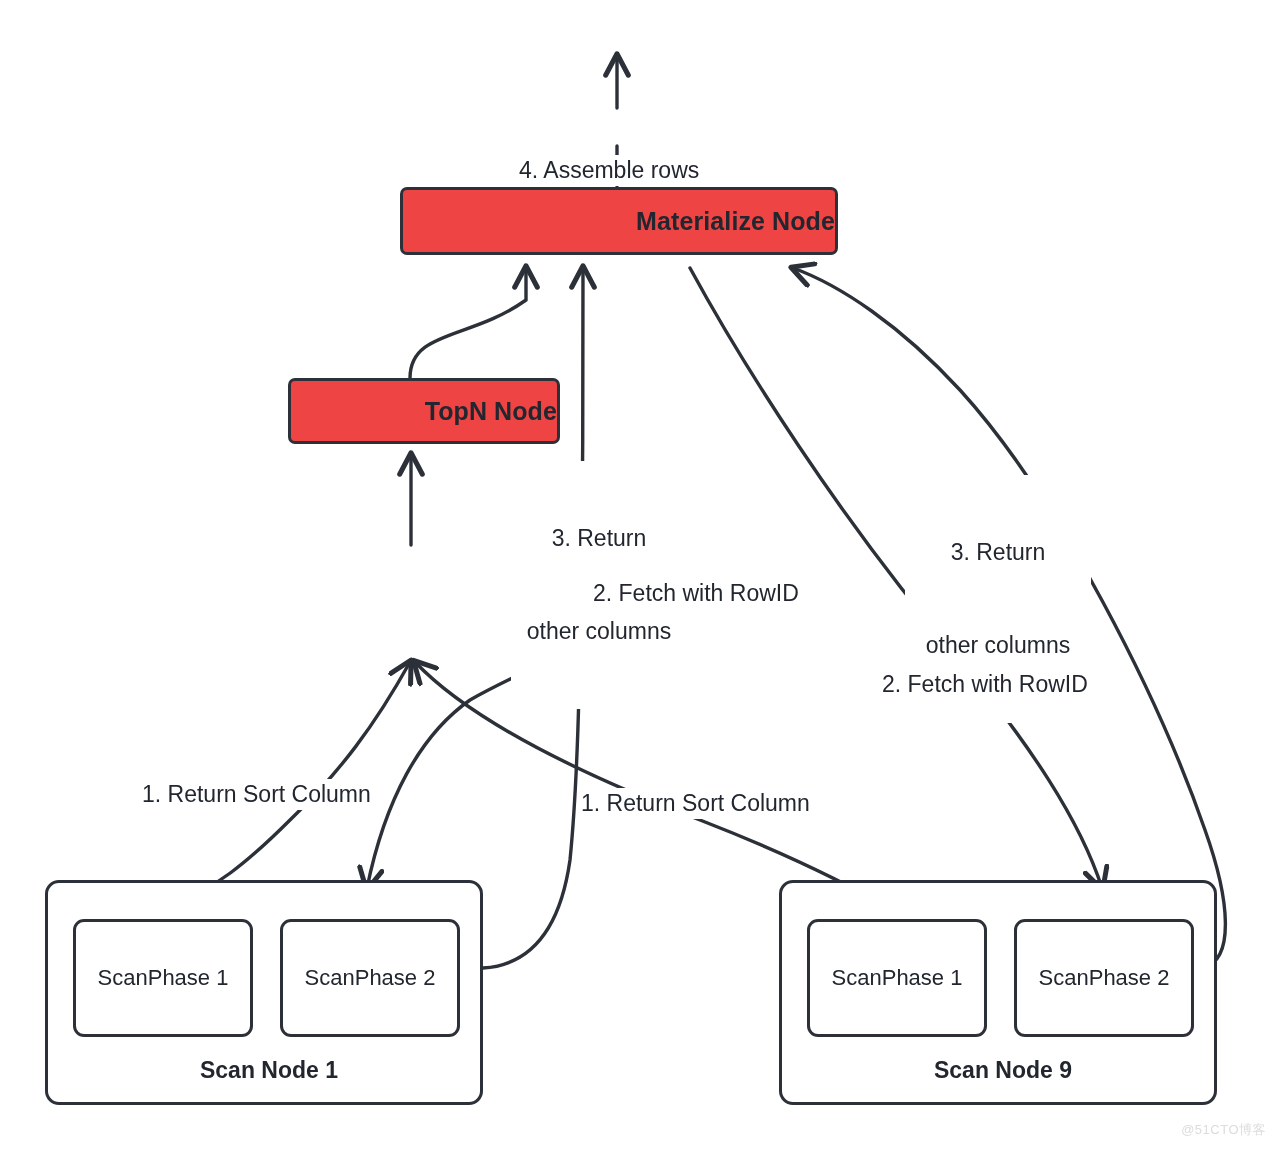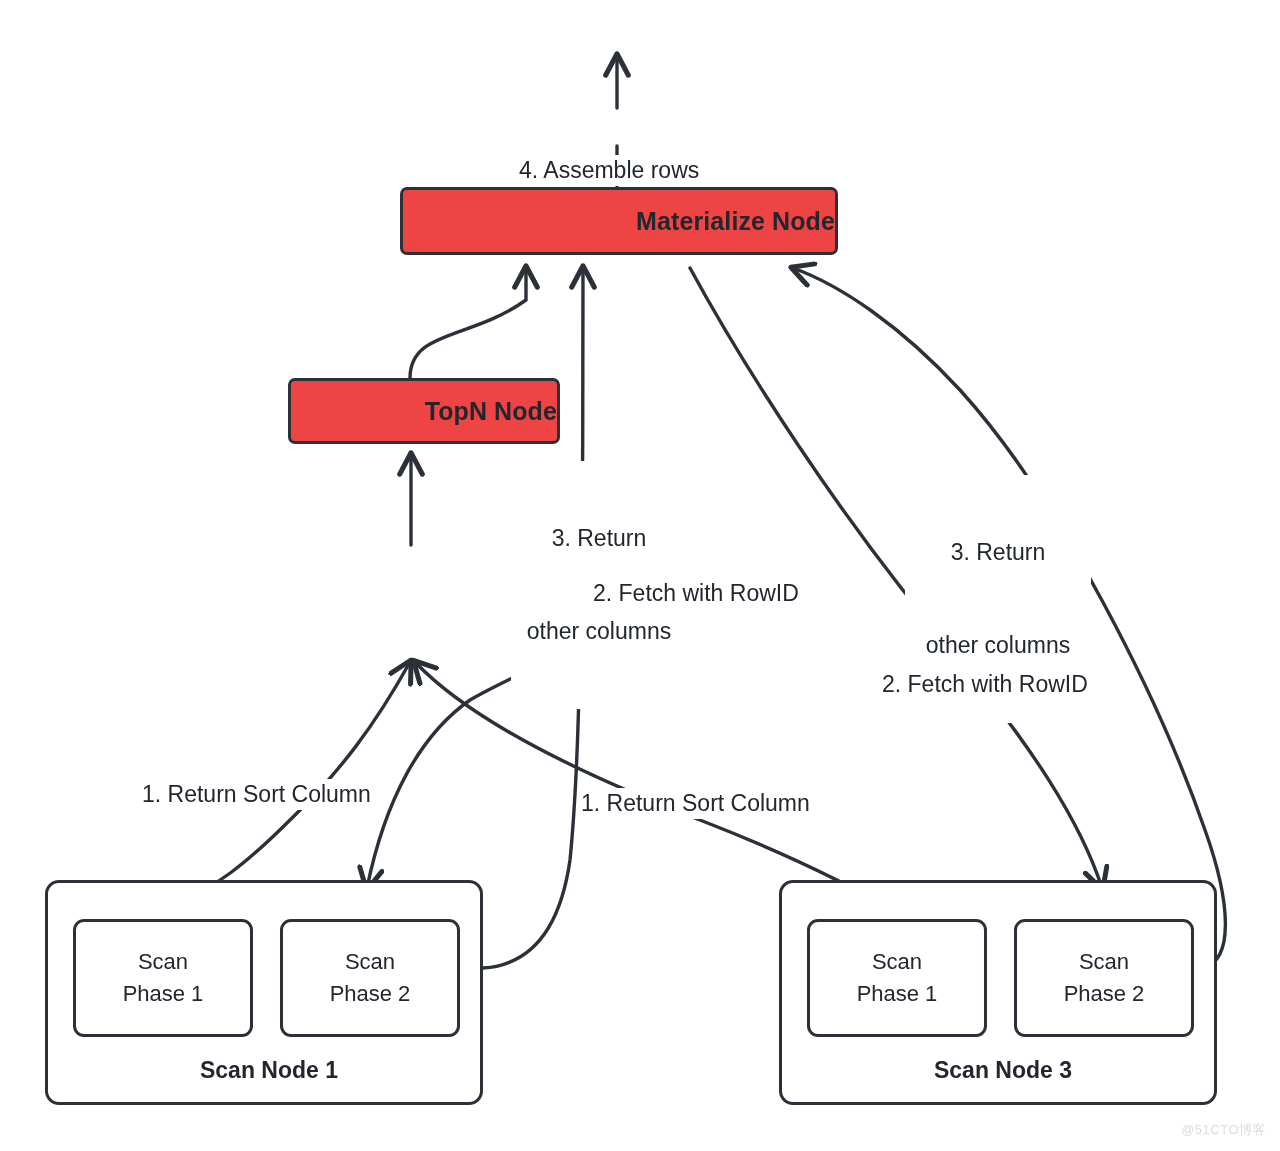--- a/index.html
+++ b/index.html
@@ -58,21 +58,21 @@
     font-size: 23px;
     color: #22262e;
   }
   .phase-box {
     position: absolute;
     box-sizing: border-box;
     border: 3px solid #2c3038;
     border-radius: 11px;
     background: #ffffff;
     display: flex;
-    flex-direction: column;
+    flex-direction: row;
     align-items: center;
     justify-content: center;
     line-height: 1.45;
   }
   .phase-box span {
     font-size: 22px;
     color: #22262e;
     display: block;
     text-align: center;
   }
@@ -158,21 +158,21 @@
 
   <div class="group-node" style="left:779px; top:880px; width:438px; height:225px;">
     <div class="phase-box" style="left:25px; top:36px; width:180px; height:118px;">
       <span>Scan</span>
       <span>Phase 1</span>
     </div>
     <div class="phase-box" style="left:232px; top:36px; width:180px; height:118px;">
       <span>Scan</span>
       <span>Phase 2</span>
     </div>
-    <div class="group-label">Scan Node 3</div>
+    <div class="group-label">Scan Node 9</div>
   </div>
 
   <div class="edge-label center" style="left:516px; top:113px;margin-top:42px;">4. Assemble rows</div>
 
   <div class="edge-label center" style="left:511px; top:461px; width:170px;">
     <div>3. Return</div>
     <div>other columns</div>
   </div>
 
   <div class="edge-label center" style="left:905px; top:475px; width:180px;">

